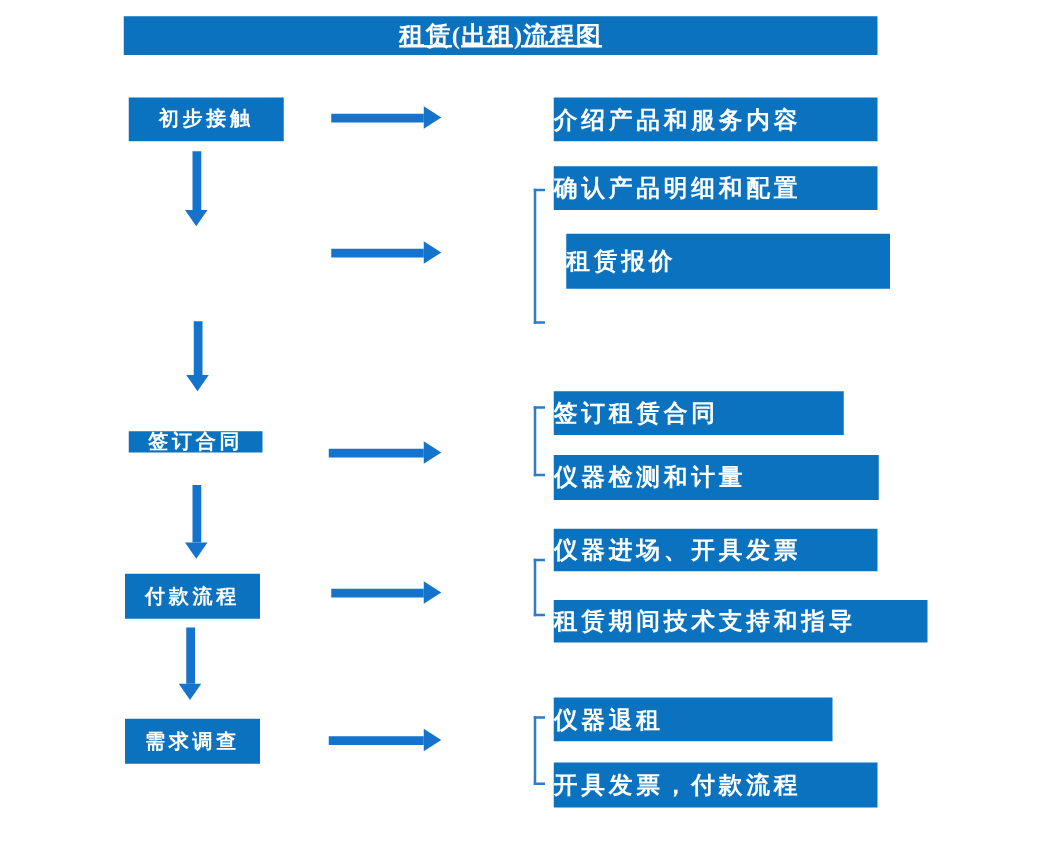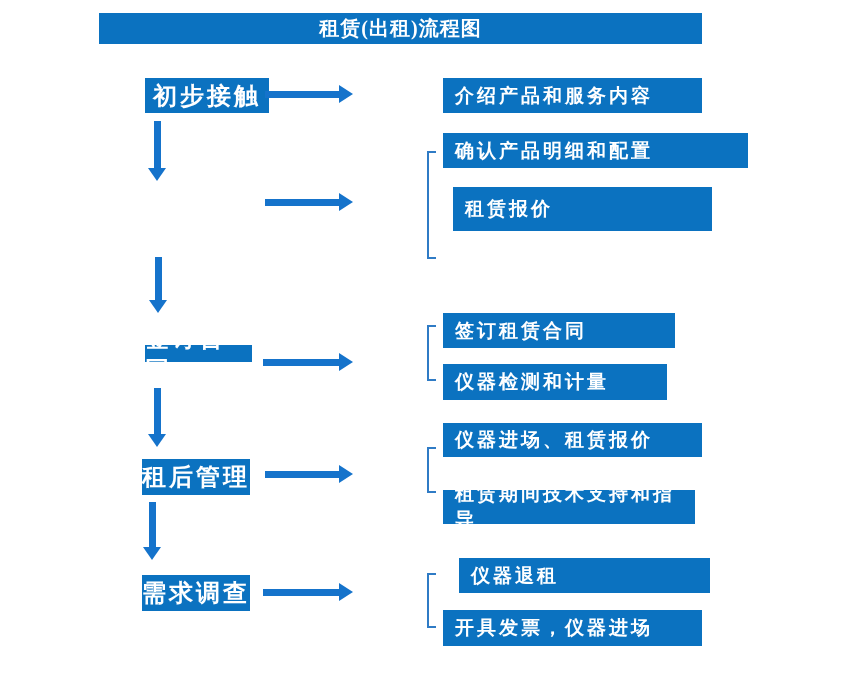--- a/index.html
+++ b/index.html
@@ -17,24 +17,24 @@
     font-weight:bold;
     display:flex;align-items:center;
     box-sizing:border-box;
   }
   .title-bar{
     position:absolute;left:99px;top:13px;width:603px;height:31px;
     background:var(--box,#0b72c0);
     display:flex;align-items:center;justify-content:center;
   }
   .title-text{
-    color:var(--text,#ffffff);font-weight:bold;font-size:20px;letter-spacing:1px;
+    color:var(--text,#ffffff);font-weight:bold;font-size:20px;letter-spacing:1px;text-decoration:underline;
   }
-  .step{justify-content:center;font-size:24px;letter-spacing:3px;margin-left:42px;}
-  .detail{justify-content:flex-start;padding-left:12px;font-size:19px;letter-spacing:3px;}
+  .step{justify-content:center;font-size:16px;letter-spacing:3px;}
+  .detail{justify-content:flex-start;padding-left:0;font-size:19px;letter-spacing:3px;}
   .h-arrow{position:absolute;display:flex;align-items:center;height:18px;}
   .h-shaft{height:7px;background:var(--arrow,#1573cb);flex:1;}
   .h-head{width:0;height:0;border-left:14px solid var(--arrow,#1573cb);border-top:9px solid transparent;border-bottom:9px solid transparent;}
   .v-arrow{position:absolute;display:flex;flex-direction:column;align-items:center;width:18px;}
   .v-shaft{width:7px;background:var(--arrow,#1573cb);flex:1;}
   .v-head{width:0;height:0;border-top:13px solid var(--arrow,#1573cb);border-left:9px solid transparent;border-right:9px solid transparent;}
   .bracket{
     position:absolute;width:9px;box-sizing:border-box;
     border:2px solid var(--bracket,#2f7bc5);border-right:none;
   }
@@ -43,36 +43,36 @@
 <body style="--box: #0b72c0; --arrow: #1573cb; --bracket: #2f7bc5; --text: #ffffff; --background: #ffffff;">
 
 <div class="canvas">
 
   <div class="title-bar">
     <span class="title-text">租赁(出租)流程图</span>
   </div>
 
   <div class="box step" style="left:103px;top:78px;width:124px;height:35px">初步接触</div>
   <div class="box step" style="left:103px;top:345px;width:107px;height:17px">签订合同</div>
-  <div class="box step" style="left:100px;top:459px;width:108px;height:36px">租后管理</div>
+  <div class="box step" style="left:100px;top:459px;width:108px;height:36px">付款流程</div>
   <div class="box step" style="left:100px;top:575px;width:108px;height:36px">需求调查</div>
 
   <div class="box detail" style="left:443px;top:78px;width:259px;height:35px">介绍产品和服务内容</div>
 
-  <div class="box detail" style="left:443px;top:133px;width:305px;height:35px">确认产品明细和配置</div>
+  <div class="box detail" style="left:443px;top:133px;width:259px;height:35px">确认产品明细和配置</div>
   <div class="box detail" style="left:453px;top:187px;width:259px;height:44px">租赁报价</div>
 
   <div class="box detail" style="left:443px;top:313px;width:232px;height:35px">签订租赁合同</div>
-  <div class="box detail" style="left:443px;top:364px;width:224px;height:36px">仪器检测和计量</div>
+  <div class="box detail" style="left:443px;top:364px;width:260px;height:36px">仪器检测和计量</div>
 
-  <div class="box detail" style="left:443px;top:423px;width:259px;height:34px">仪器进场、租赁报价</div>
-  <div class="box detail" style="left:443px;top:490px;width:252px;height:34px">租赁期间技术支持和指导</div>
+  <div class="box detail" style="left:443px;top:423px;width:259px;height:34px">仪器进场、开具发票</div>
+  <div class="box detail" style="left:443px;top:480px;width:299px;height:34px">租赁期间技术支持和指导</div>
 
-  <div class="box detail" style="left:459px;top:558px;width:251px;height:35px">仪器退租</div>
-  <div class="box detail" style="left:443px;top:610px;width:259px;height:36px">开具发票，仪器进场</div>
+  <div class="box detail" style="left:443px;top:558px;width:223px;height:35px">仪器退租</div>
+  <div class="box detail" style="left:443px;top:610px;width:259px;height:36px">开具发票，付款流程</div>
 
   <div class="h-arrow" style="left:265px;top:85px;width:88px">
     <div class="h-shaft"></div>
       <div class="h-head"></div>
   </div>
   <div class="h-arrow" style="left:265px;top:193px;width:88px">
     <div class="h-shaft"></div>
       <div class="h-head"></div>
   </div>
   <div class="h-arrow" style="left:263px;top:353px;width:90px">

